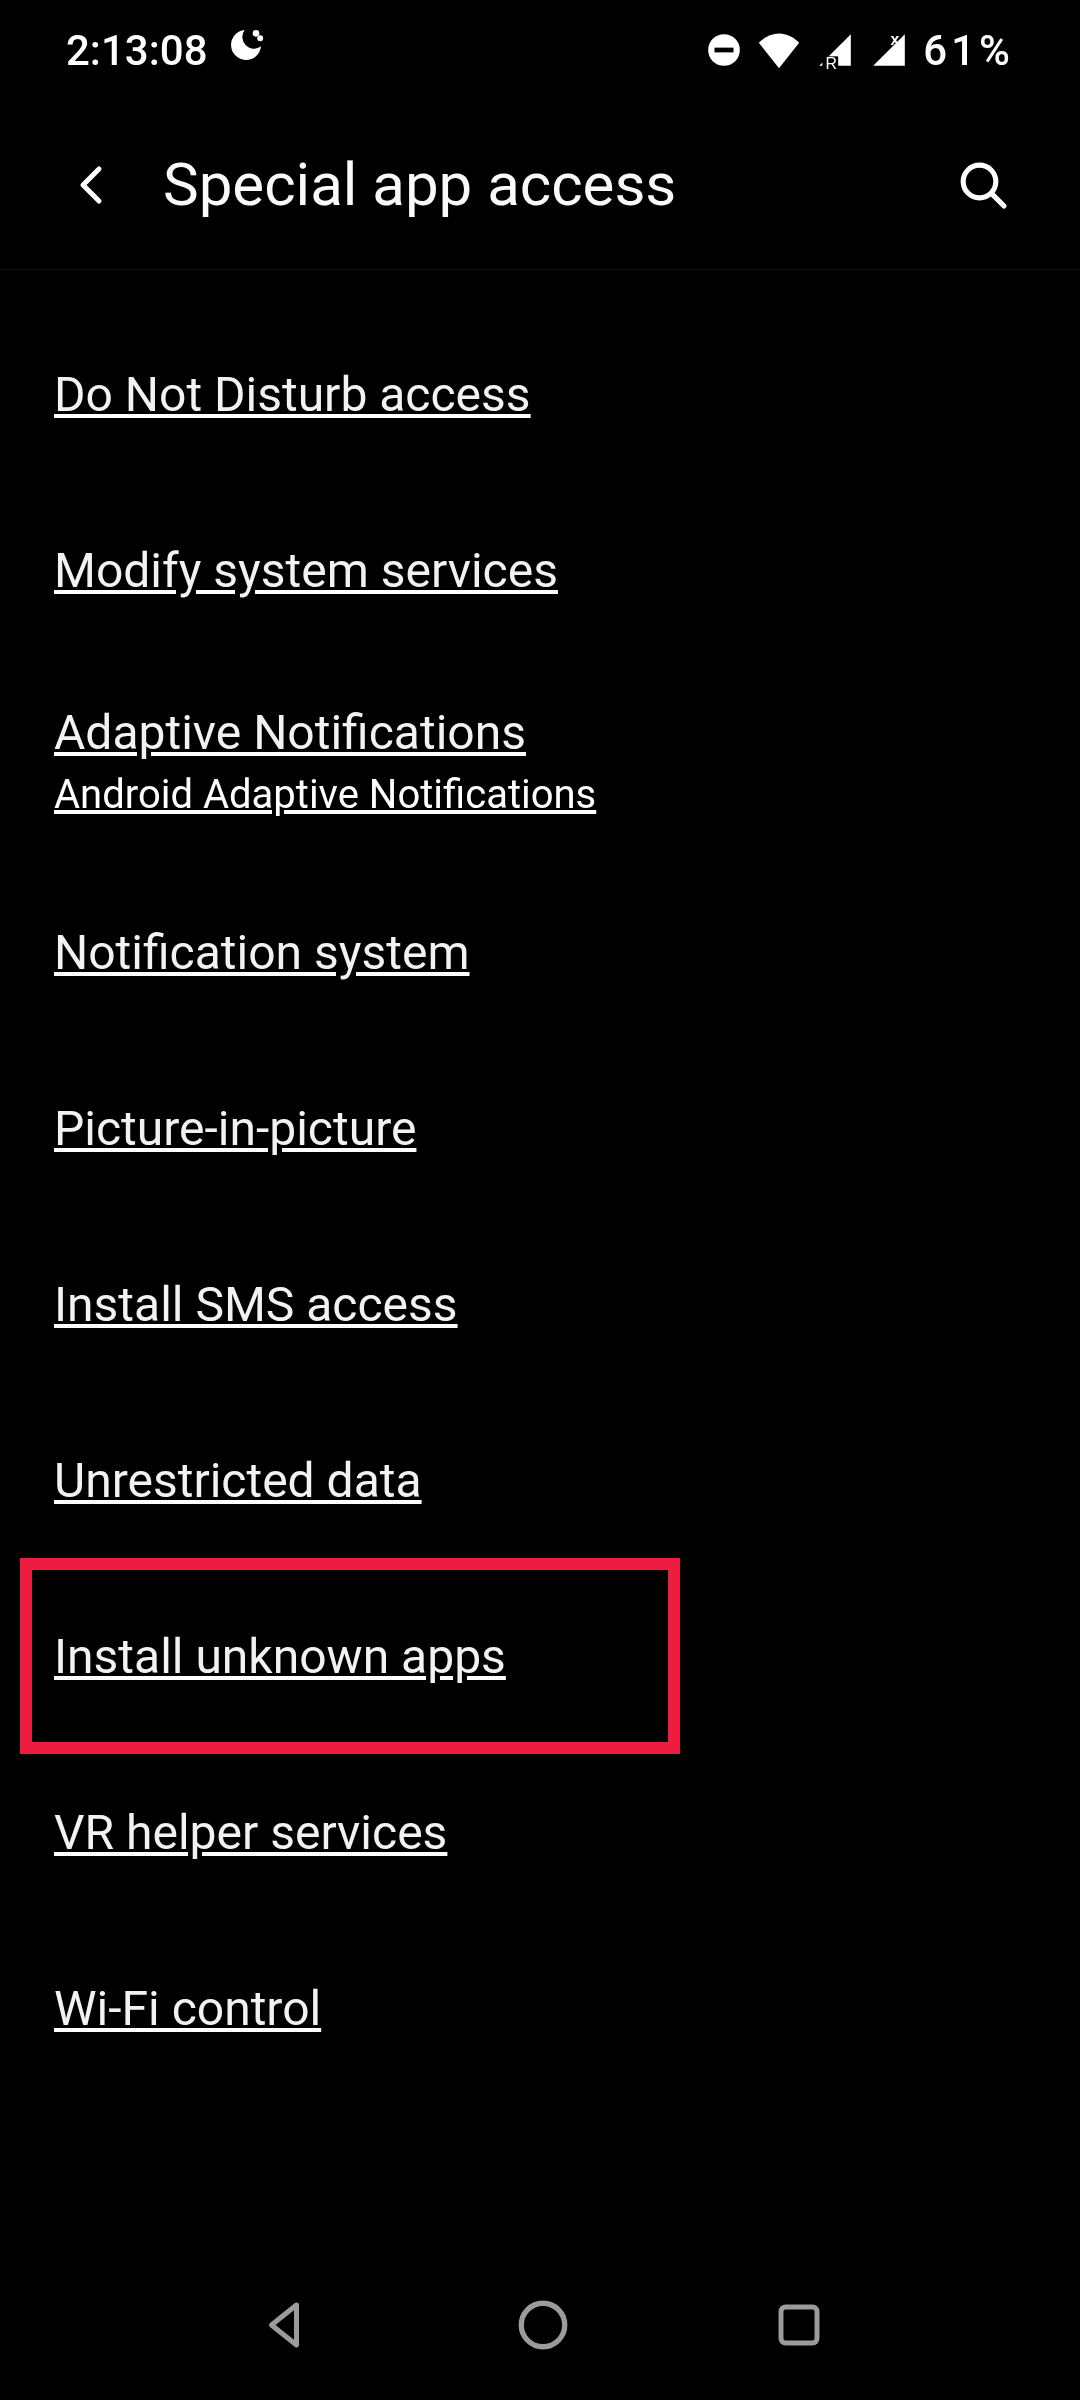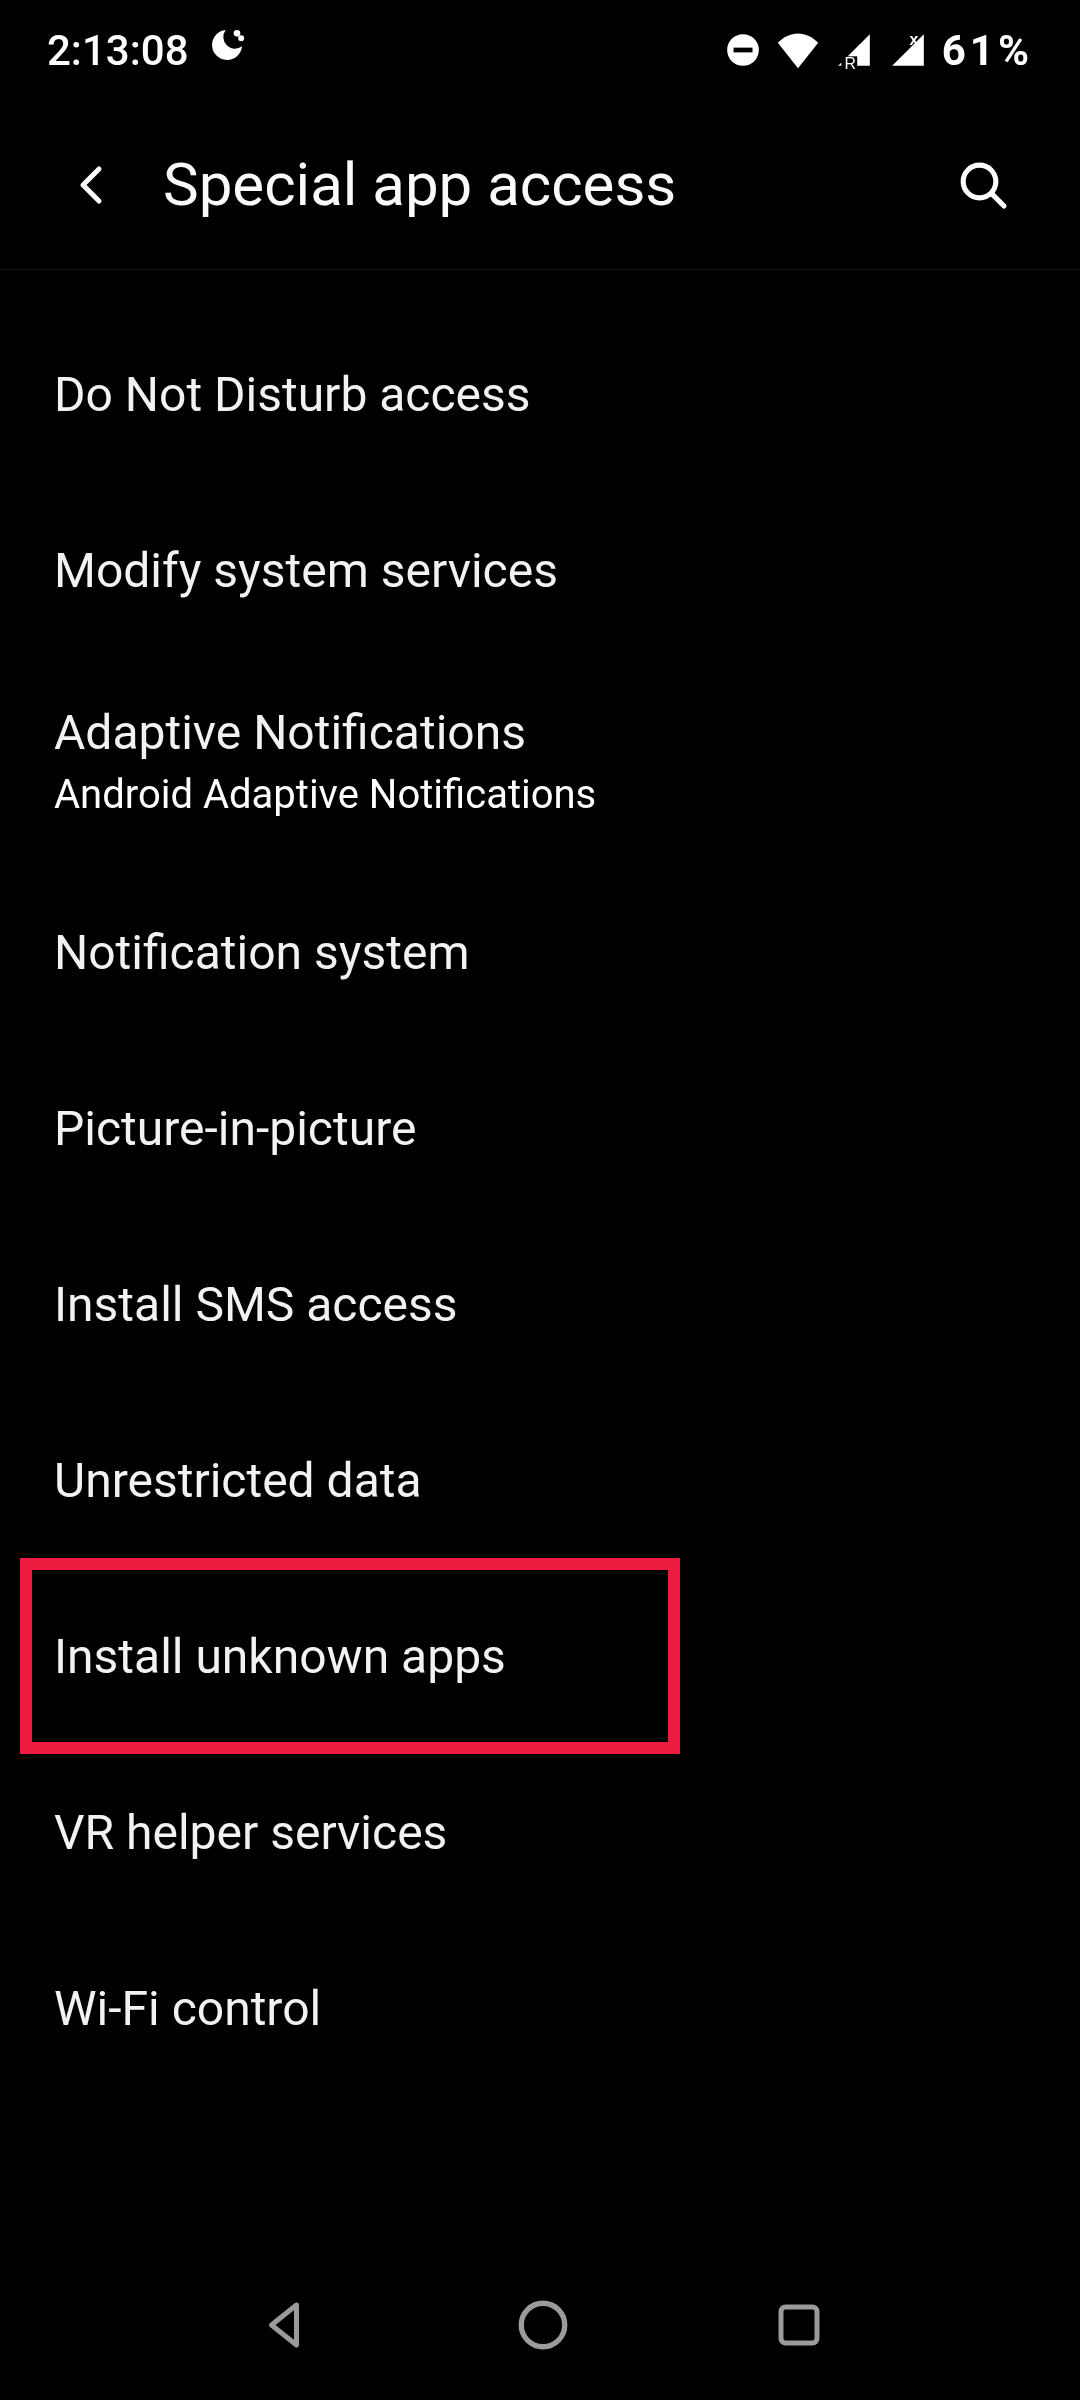--- a/index.html
+++ b/index.html
@@ -9,21 +9,21 @@
       background: #000;
       color: #fff;
       font-family: Roboto, "Segoe UI", Arial, sans-serif;
       overflow: hidden;
     }
     .status-bar {
       height: 100px;
       display: flex;
       align-items: center;
       justify-content: space-between;
-      padding: 0 47px;
+      padding: 0 66px;
       font-size: 42px;
       font-weight: 500;
     }
     .status-left { display: flex; align-items: center; gap: 18px; }
     .status-right { display: flex; align-items: center; gap: 14px; }
     .status-right svg { display: block; }
     .app-bar {
       height: 170px;
       display: flex;
       align-items: center;
@@ -71,21 +71,21 @@
       bottom: 0;
       left: 0;
       right: 0;
       height: 150px;
       display: flex;
       align-items: center;
       justify-content: center;
       gap: 200px;
     }
     .nav-bar svg { display: block; }
-    .wrap { position: relative; }
+    .wrap { position: relative; text-decoration: underline; }
   </style>
 </head>
 <body>
 
 <div class="status-bar">
   <div class="status-left">
     <span>2:13:08</span>
     <span>
       <svg width="40" height="40" viewBox="0 0 24 24" fill="none" stroke="#fff" stroke-width="2">
         <path d="M21 12.8A9 9 0 1 1 11.2 3a7 7 0 0 0 9.8 9.8z" fill="#fff" stroke="none"></path>
@@ -112,21 +112,21 @@
           <rect x="4" y="16" width="10" height="10" fill="#000"></rect>
           <text x="6" y="24" font-size="10" fill="#fff" font-family="Arial">R</text>
         </svg>
     </span>
     <span>
       <svg width="40" height="38" viewBox="0 0 24 24">
           <path d="M2 22L22 2V22H2z" fill="#fff"></path>
           <text x="13" y="9" font-size="10" fill="#fff" font-family="Arial" font-weight="bold">x</text>
         </svg>
     </span>
-    <span style="letter-spacing:4px;font-weight:bold;">61%</span>
+    <span style="letter-spacing:4px;">61%</span>
   </div>
 </div>
 
 <div class="app-bar">
   <span class="icon-btn">
     <svg width="48" height="48" viewBox="0 0 24 24" fill="none" stroke="#fff" stroke-width="2.5" stroke-linecap="round" stroke-linejoin="round">
       <polyline points="15 4 7 12 15 20"></polyline>
     </svg>
   </span>
   <span class="app-bar-title">Special app access</span>

